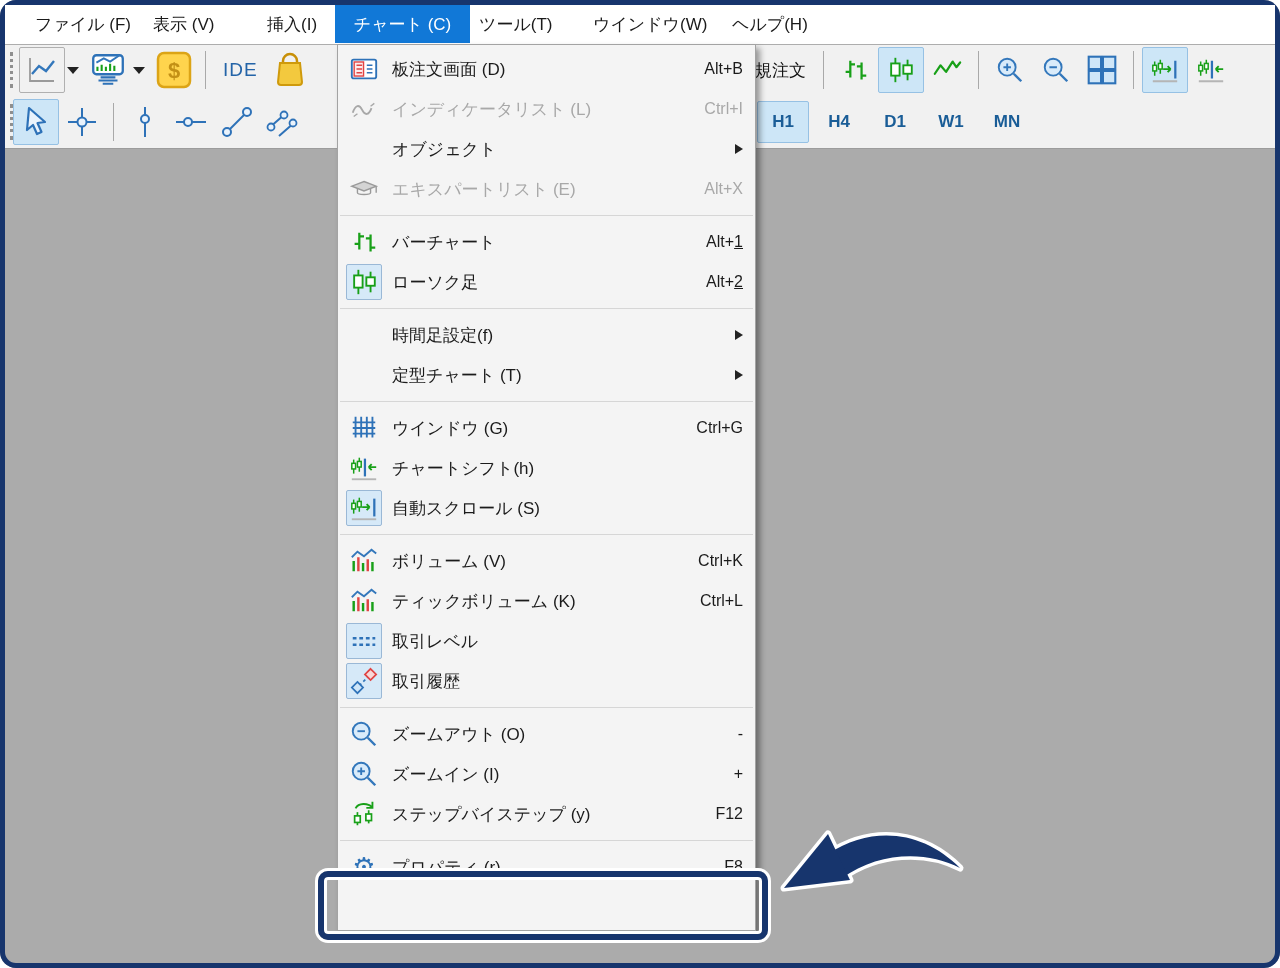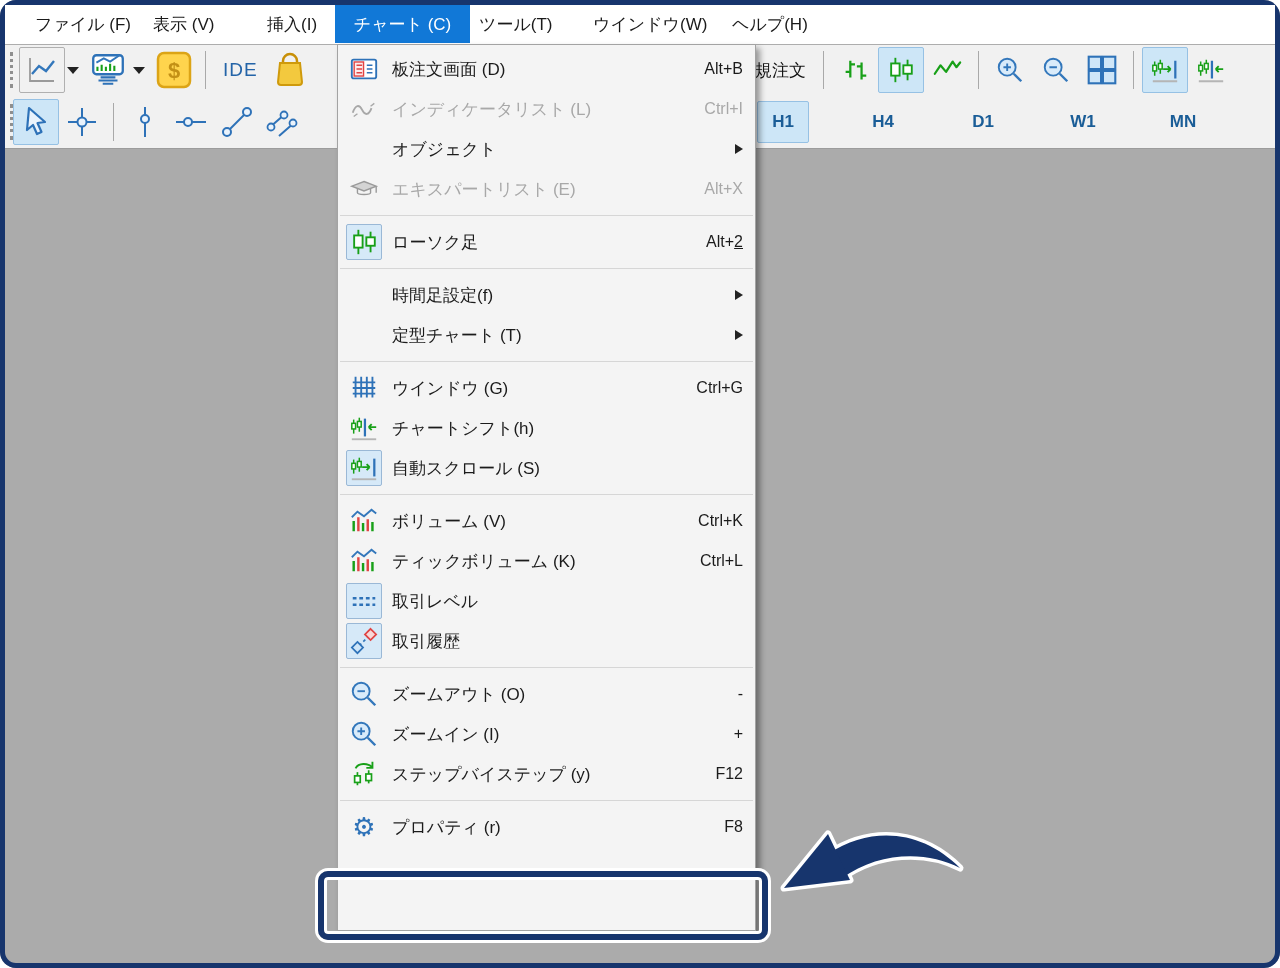--- a/index.html
+++ b/index.html
@@ -246,21 +246,21 @@
             <span>
               <svg width="40" height="40" viewBox="0 0 40 40">
                 <path d="M6 26L22 12M16 34L32 20" stroke="#2e72b8" stroke-width="2"></path>
                 <circle cx="8" cy="25" r="3.5" fill="#eaf3fc" stroke="#2e72b8" stroke-width="1.8"></circle>
                 <circle cx="21" cy="13" r="3.5" fill="#eaf3fc" stroke="#2e72b8" stroke-width="1.8"></circle>
                 <circle cx="30" cy="21" r="3.5" fill="#eaf3fc" stroke="#2e72b8" stroke-width="1.8"></circle>
               </svg>
             </span>
           </div>
         </div>
-      <div class="tb-group" style="left:752px;gap:44px;" id="tb-timeframes">
+      <div class="tb-group" style="left:752px;" id="tb-timeframes">
           <div class="tf-btn active" style="margin-right: 4px;">H1</div>
           <div class="tf-btn" style="margin-right: 4px;">H4</div>
           <div class="tf-btn" style="margin-right: 4px;">D1</div>
           <div class="tf-btn" style="margin-right: 4px;">W1</div>
           <div class="tf-btn" style="margin-right: 4px;">MN</div>
         </div>
     </div>
   </div>
 
   <div class="chart-menu" id="chart-menu">
@@ -296,20 +296,29 @@
           <svg width="30" height="30" viewBox="0 0 32 32">
             <path d="M16 8L29 13L16 18L3 13Z" fill="#d4d4d4" stroke="#9a9a9a" stroke-width="1.5"></path>
             <path d="M9 15.5v4.5c0 2.5 14 2.5 14 0v-4.5" fill="none" stroke="#9a9a9a" stroke-width="1.5"></path>
             <path d="M29 13v7" stroke="#9a9a9a" stroke-width="1.5"></path>
           </svg>
         </span>
         <span class="mi-label">エキスパートリスト (E)</span>
         <span class="mi-shortcut">Alt+X</span>
       </div>
       <div class="menu-sep"></div>
+      <div class="menu-item">
+        <span class="mi-icon">
+          <svg width="30" height="30" viewBox="0 0 32 32">
+            <path d="M11 6v18M11 18h-5M11 10h5M23 8v18M23 22h5M23 12h-5" fill="none" stroke="#18a018" stroke-width="2.4"></path>
+          </svg>
+        </span>
+        <span class="mi-label">バーチャート</span>
+        <span class="mi-shortcut"><span>Alt+</span><u>1</u></span>
+      </div>
       <div class="menu-item">
         <span class="mi-icon pressed">
           <svg width="30" height="30" viewBox="0 0 32 32">
             <path d="M10 3v26" stroke="#18a018" stroke-width="2"></path>
             <rect x="5.5" y="9" width="9" height="13" fill="#fff" stroke="#18a018" stroke-width="2"></rect>
             <path d="M23 5v22" stroke="#18a018" stroke-width="2"></path>
             <rect x="18.5" y="11" width="9" height="9" fill="#fff" stroke="#18a018" stroke-width="2"></rect>
           </svg>
         </span>
         <span class="mi-label">ローソク足</span>

